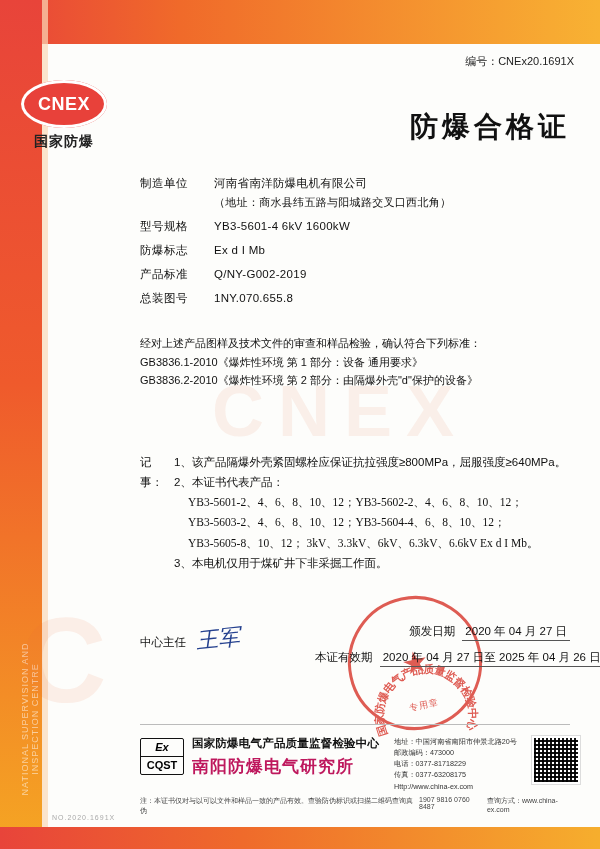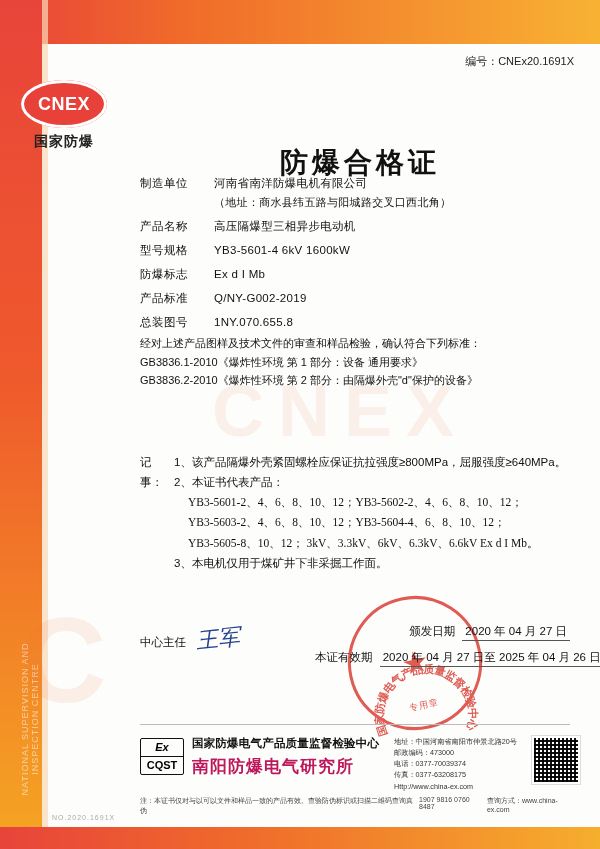--- a/index.html
+++ b/index.html
@@ -111,26 +111,25 @@
     margin-top: 5px;
     font-size: 14px;
     font-weight: bold;
     color: #222;
     letter-spacing: 1px;
   }
   .title {
     position: absolute;
     left: 150px; top: 108px;
     width: 420px;
-    text-align: center;
+    text-align: right;
     font-size: 28px;
     font-weight: bold;
     letter-spacing: 4px;
     color: #111;
-    margin-top: 36px;
   }
 
   
   .fields {
     position: absolute;
     left: 140px; top: 176px;
     width: 420px;
     font-size: 11.5px;
     color: #111;
   }
@@ -366,24 +365,20 @@
 
   <div class="title">防爆合格证</div>
 
   <div class="fields">
     <div class="frow">
       <div class="flabel">制造单位</div>
       <div class="fvalue">河南省南洋防爆电机有限公司</div>
     </div>
     <div class="fsub">（地址：商水县纬五路与阳城路交叉口西北角）</div>
 
-    <div class="frow">
-      <div class="flabel">产品名称</div>
-      <div class="fvalue">高压隔爆型三相异步电动机</div>
-    </div>
 
     <div class="frow">
       <div class="flabel">型号规格</div>
       <div class="fvalue">YB3-5601-4    6kV    1600kW</div>
     </div>
 
     <div class="frow">
       <div class="flabel">防爆标志</div>
       <div class="fvalue">Ex d I Mb</div>
     </div>
@@ -464,21 +459,21 @@
       <div class="top">Ex</div>
       <div>CQST</div>
     </div>
     <div class="footer-names">
       <div class="n1">国家防爆电气产品质量监督检验中心</div>
       <div class="n2">南阳防爆电气研究所</div>
     </div>
     <div class="footer-addr">
       <div>地址：中国河南省南阳市仲景北路20号</div>
       <div>邮政编码：473000</div>
-      <div>电话：0377-70039374</div>
+      <div>电话：0377-81718229</div>
       <div>传真：0377-63208175</div>
       <div>Http://www.china-ex.com</div>
     </div>
     <div class="qr"></div>
   </div>
 
   <div class="footnote">
     <span>注：本证书仅对与以可以文件和样品一致的产品有效。查验防伪标识或扫描二维码查询真伪</span>
     <span>1907 9816 0760 8487</span>
     <span>查询方式：www.china-ex.com</span>

